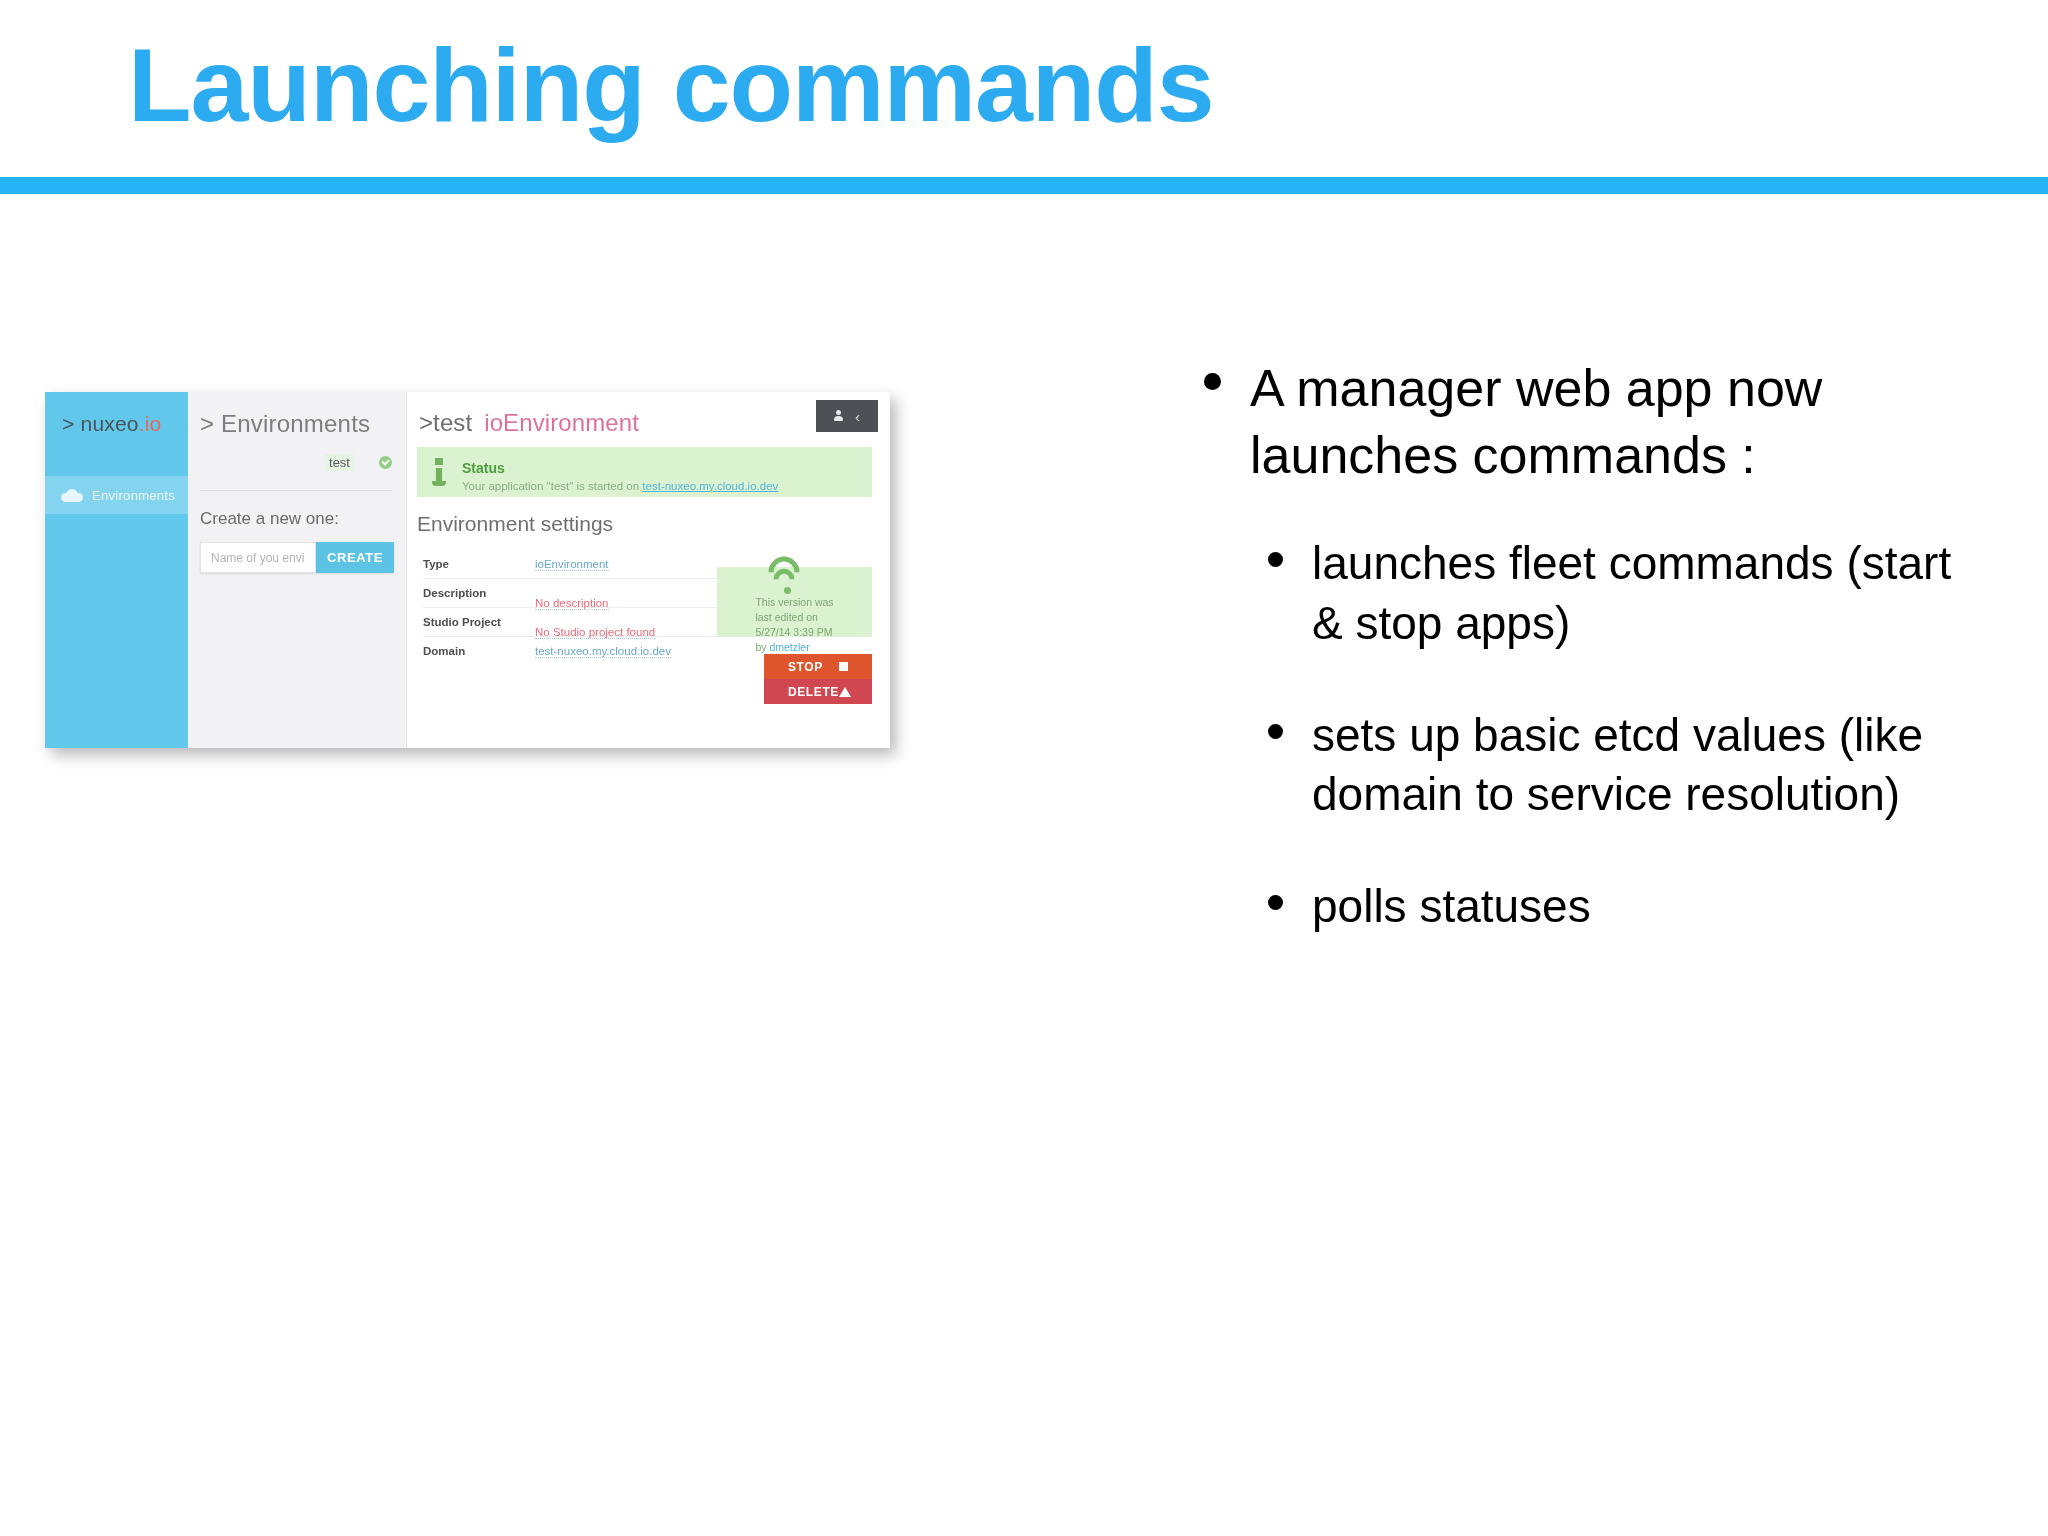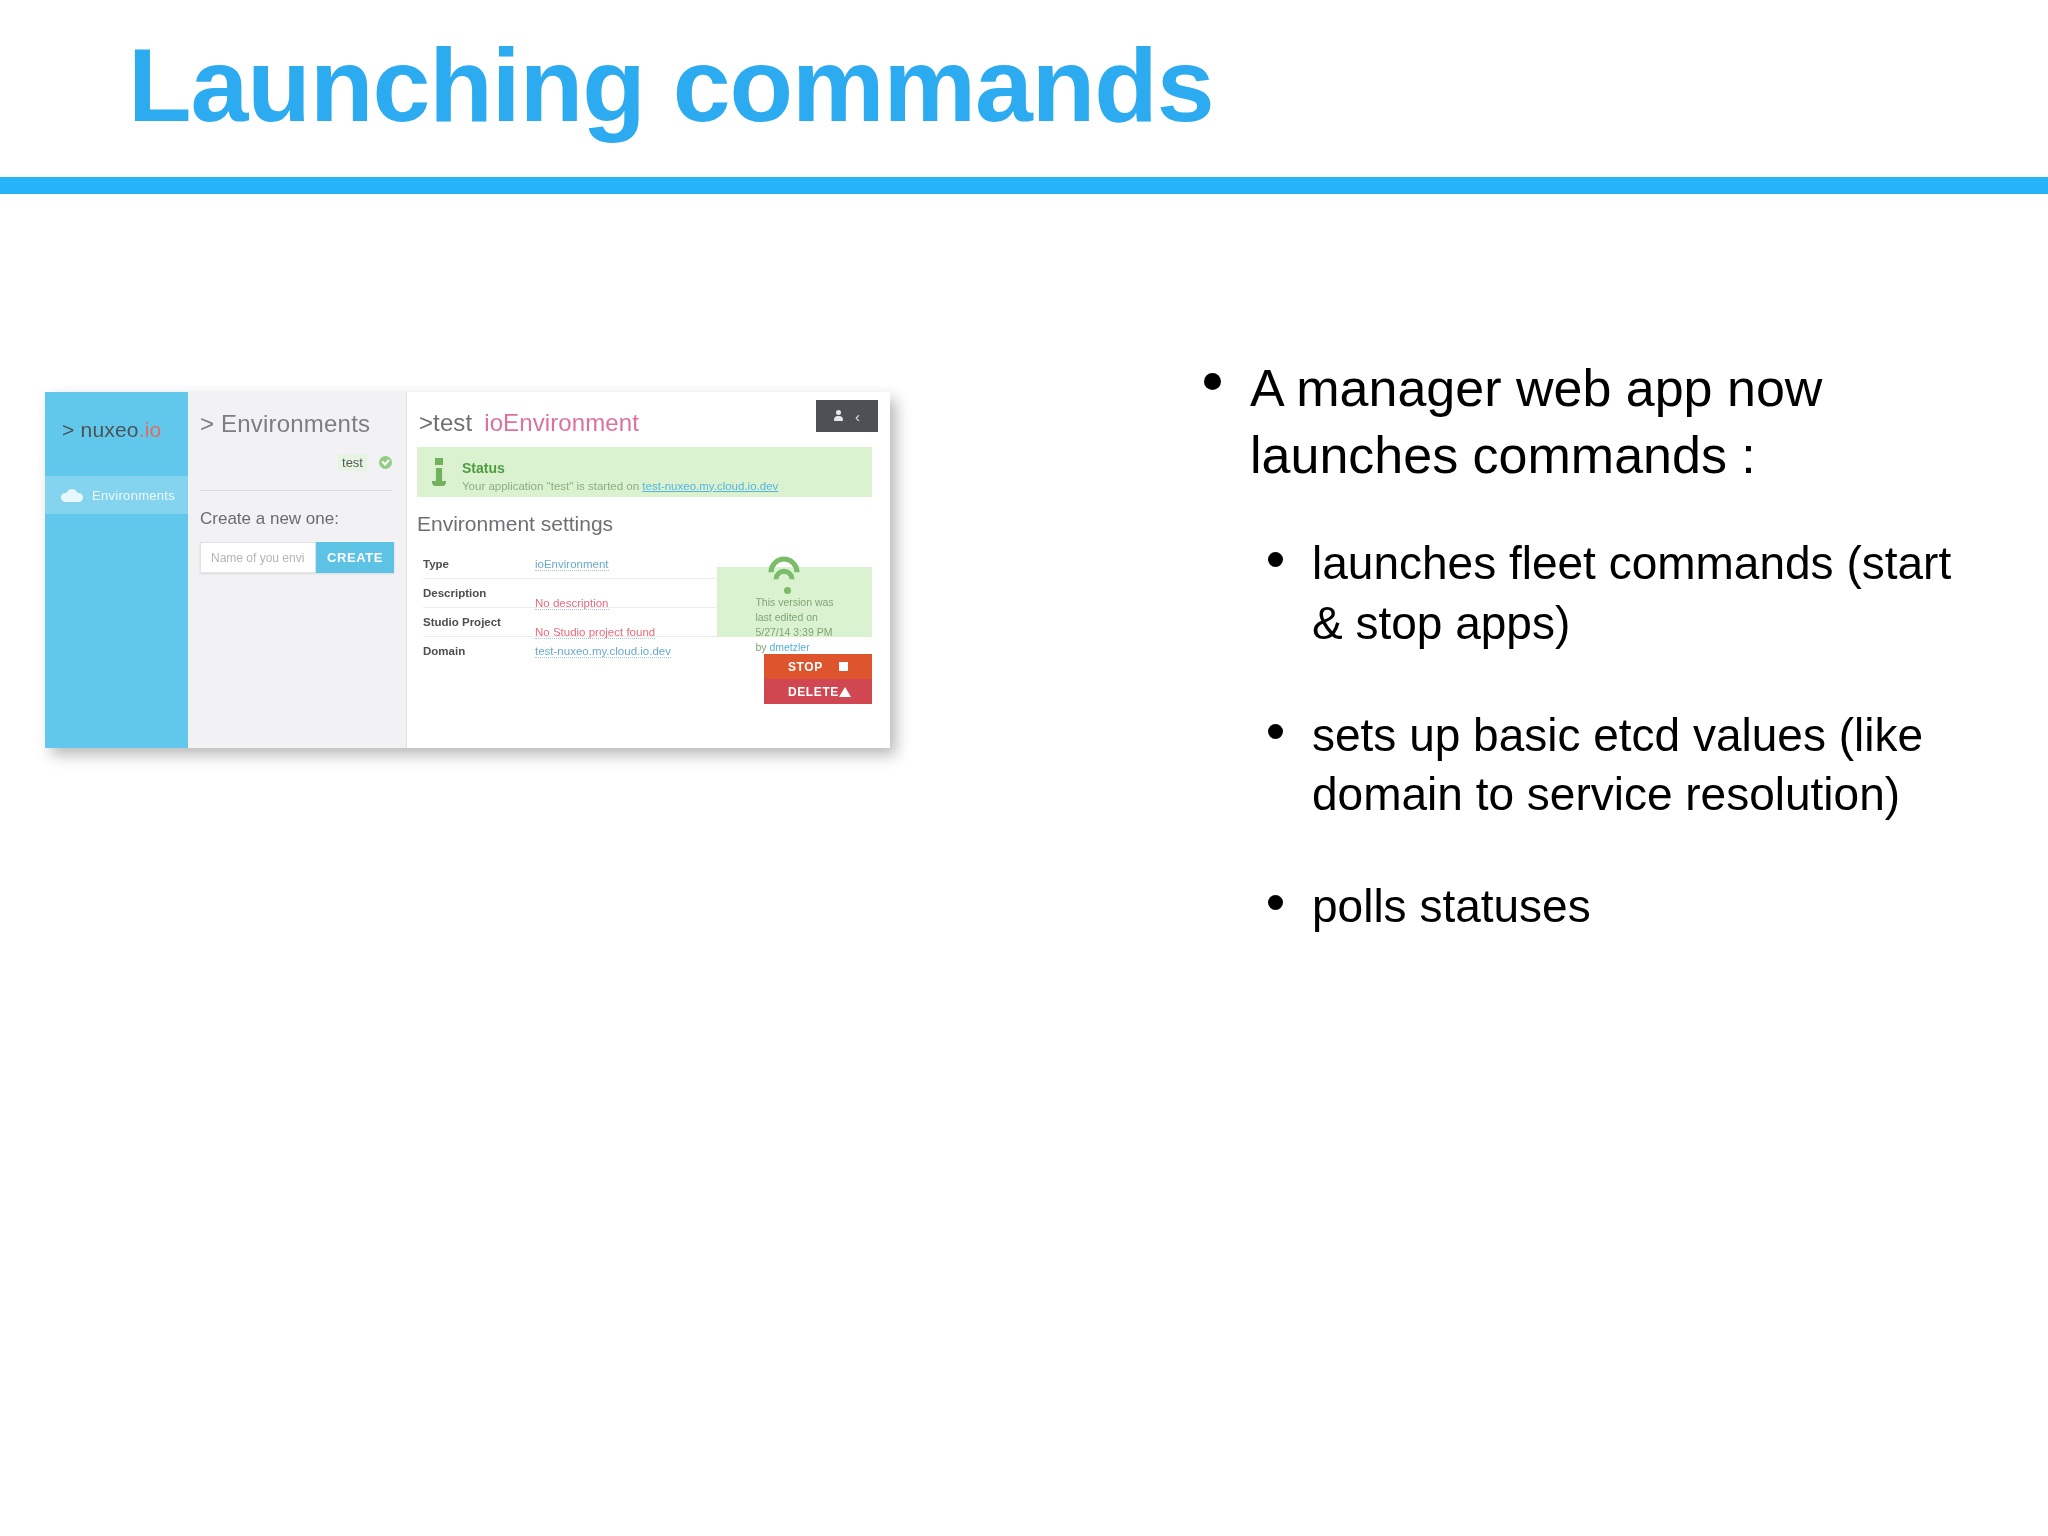--- a/index.html
+++ b/index.html
@@ -98,21 +98,21 @@
   
   .shot-sidebar {
     width: 143px;
     background: #5ec9ee;
     position: relative;
     flex: none;
   }
   .shot-logo {
     position: absolute;
     left: 17px;
-    top: 26px;
+    top: 20px;
     font-size: 21px;
     color: #4a5358;
     white-space: nowrap;
     letter-spacing: 0.2px;
   }
   .shot-logo .dot-io { color: #e8695f; }
   .nav-item {
     position: absolute;
     left: 0;
     top: 84px;
@@ -177,21 +177,21 @@
     padding: 18px 0 0 12px;
     letter-spacing: 0.2px;
     white-space: nowrap;
   }
   .env-row {
     position: absolute;
     right: 14px;
     top: 62px;
     display: flex;
     align-items: center;
-    gap: 12px;
+    gap: 25px;
   }
   .env-name {
     font-size: 13px;
     color: #5a5a5f;
     background: #e4f5e0;
     padding: 1px 4px;
   }
   .check-icon {
     width: 13px; height: 13px;
     border-radius: 50%;

